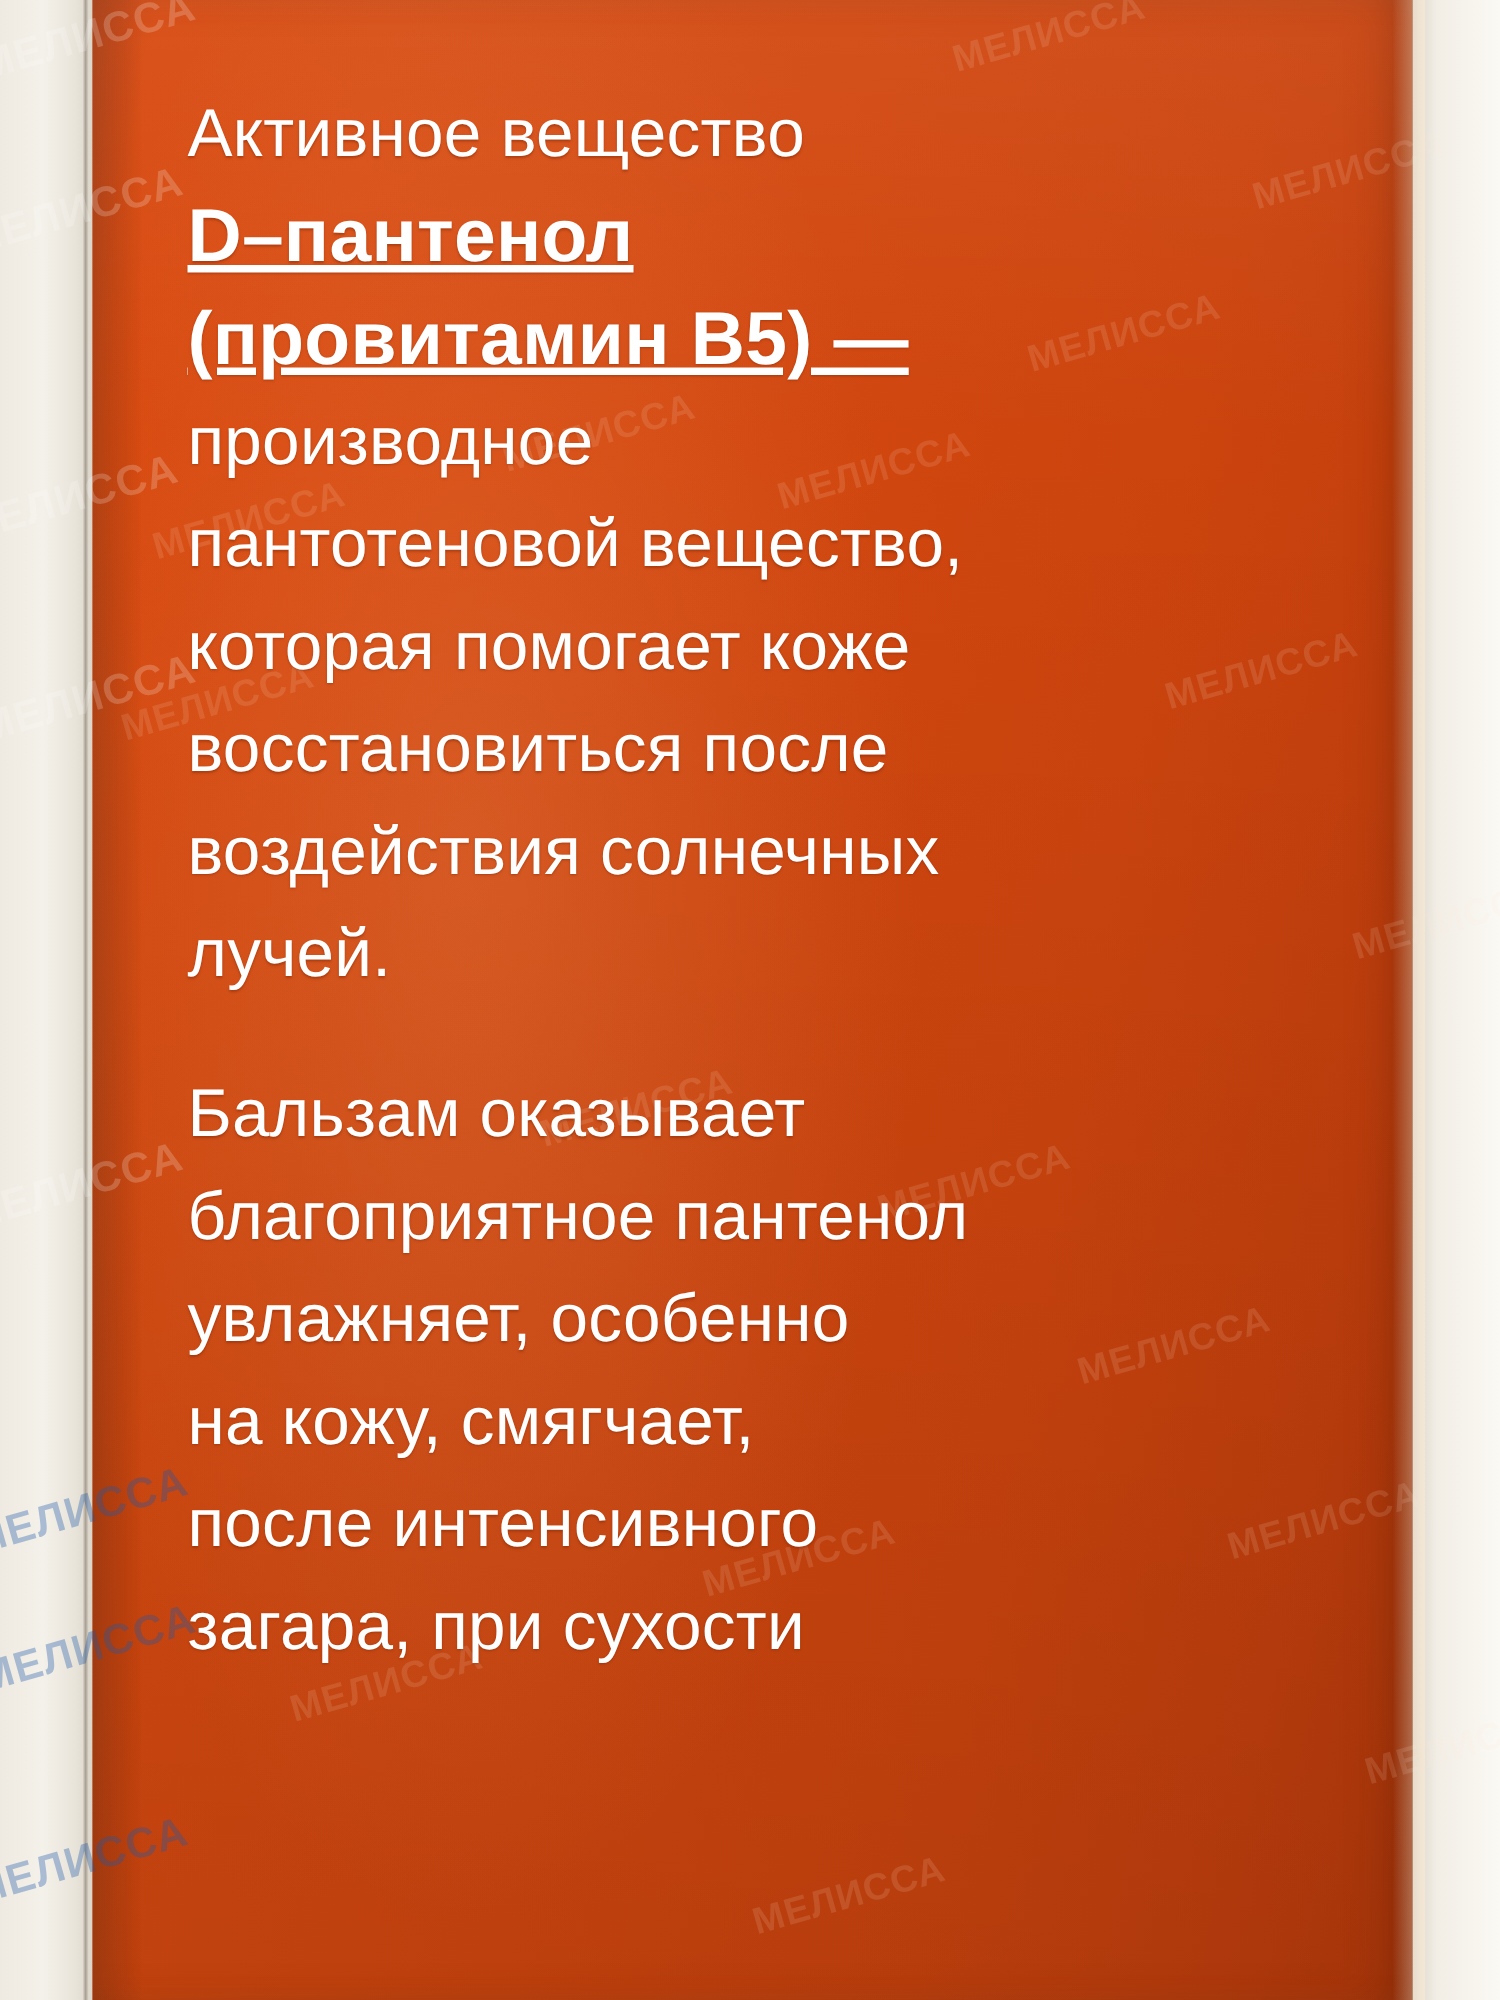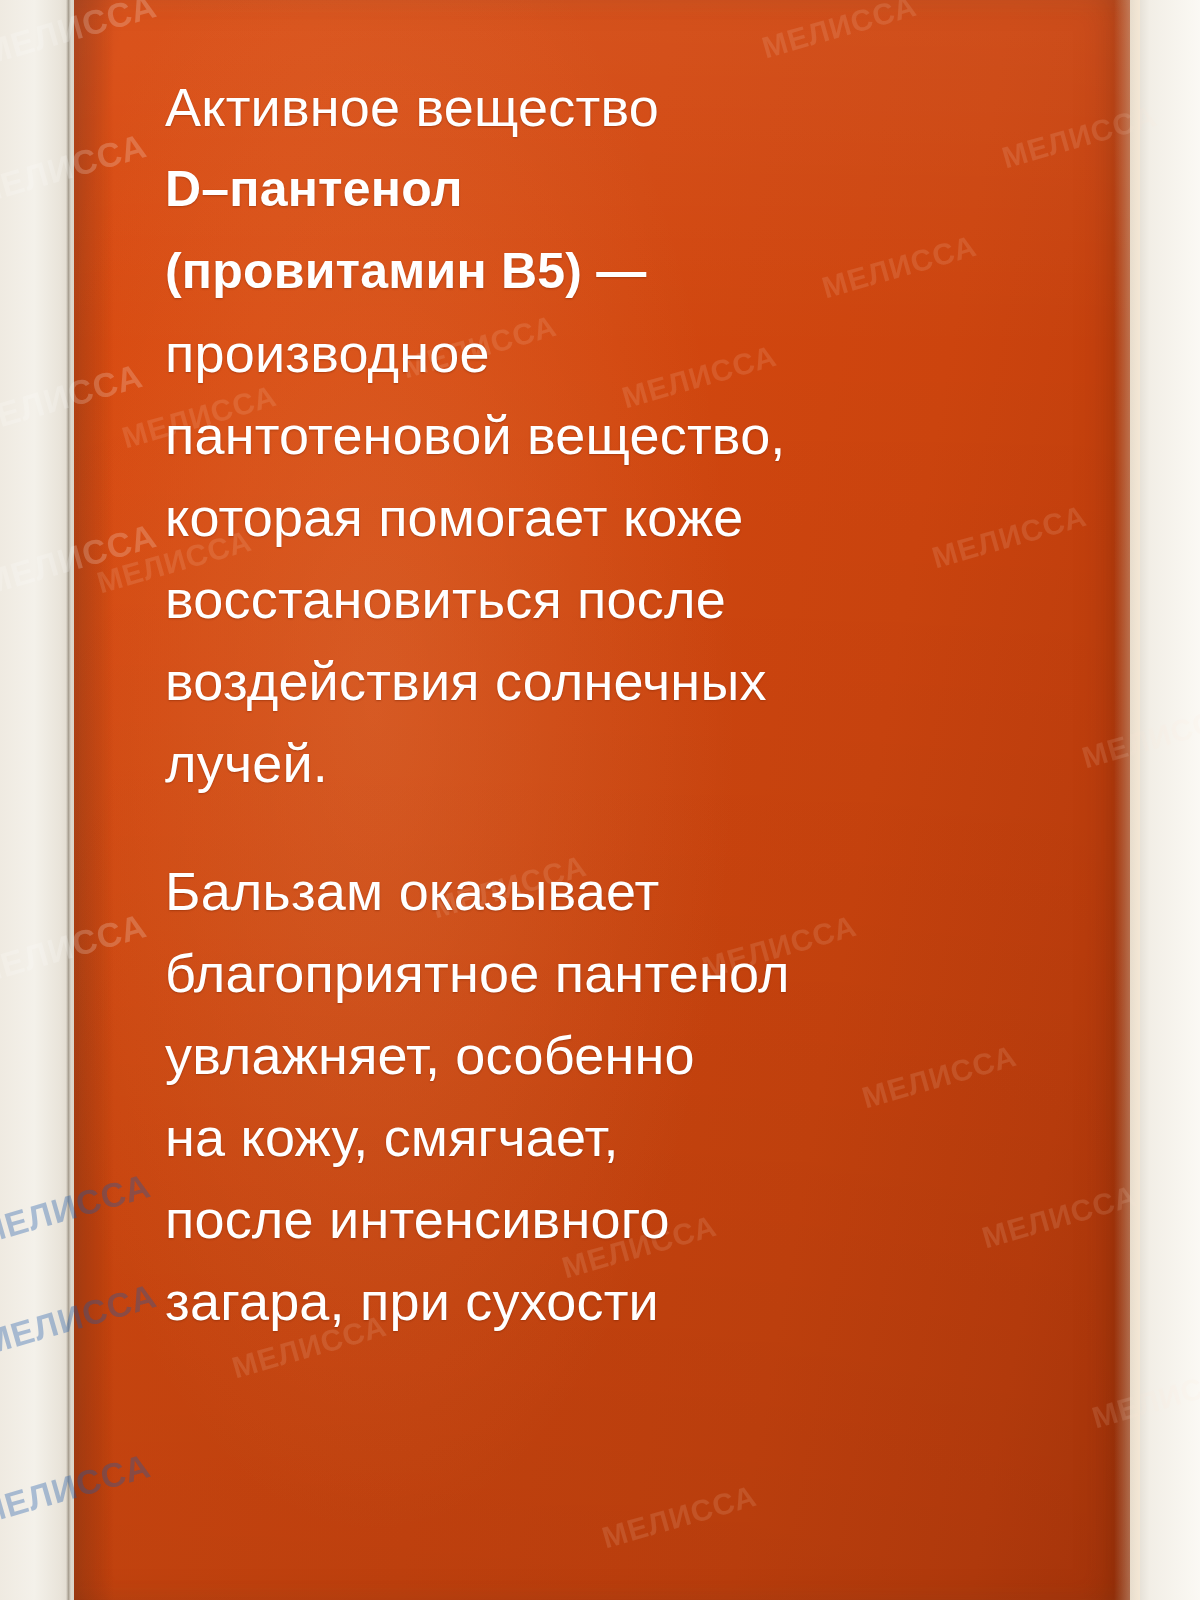--- a/index.html
+++ b/index.html
@@ -96,37 +96,38 @@
     position: absolute;
     left: 74px; top: 0;
     width: 40px; height: 1600px;
     background: linear-gradient(90deg, rgba(120,35,5,0.45), rgba(120,35,5,0.0));
     pointer-events: none;
   }
 
   
   .text-block {
     position: absolute;
-    left: 165px;
+    left: 150px;
     top: 66px;
     width: 830px;
     color: #ffffff;
     text-shadow: 0 1px 2px rgba(120,35,5,0.45);
   }
   .para { margin: 0 0 0 0; }
   .line {
     display: block;
     font-size: 54px;
     line-height: 82px;
     letter-spacing: 0.2px;
     white-space: nowrap;
   }
   .line.bold {
     font-weight: 700;
-    font-size: 50px;
+    font-size: 60px;
+    text-decoration: underline;
   }
   .gap { height: 46px; }
 </style>
 </head>
 <body>
 
 <div id="stage">
 
   <div class="left-strip"></div>
   <div class="left-edge-line"></div>

